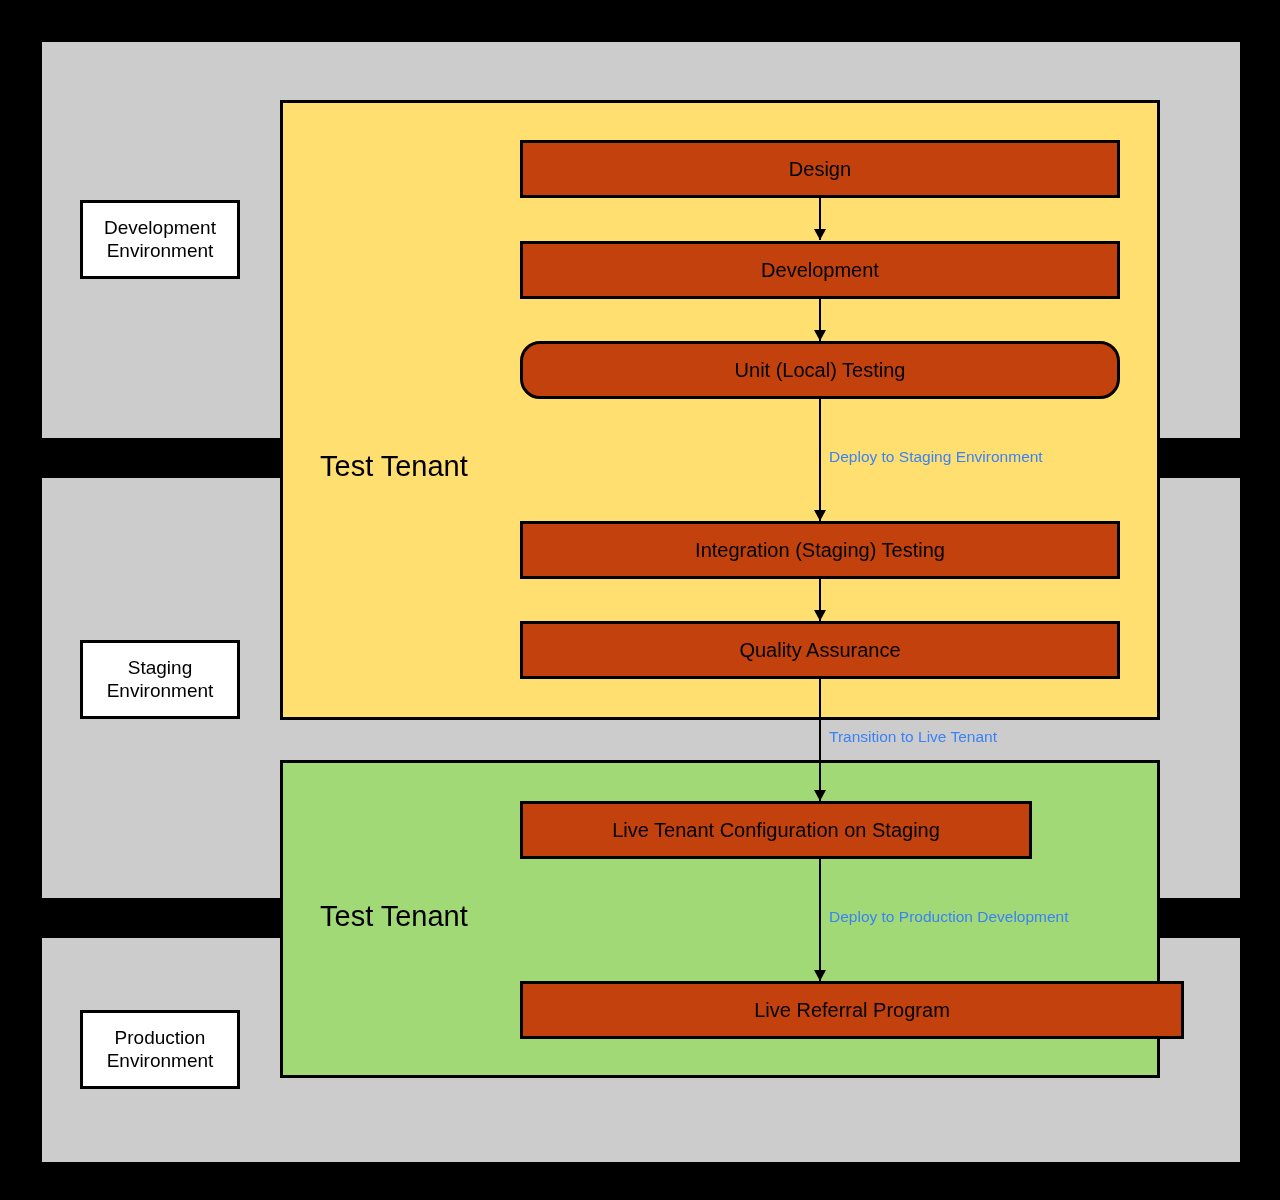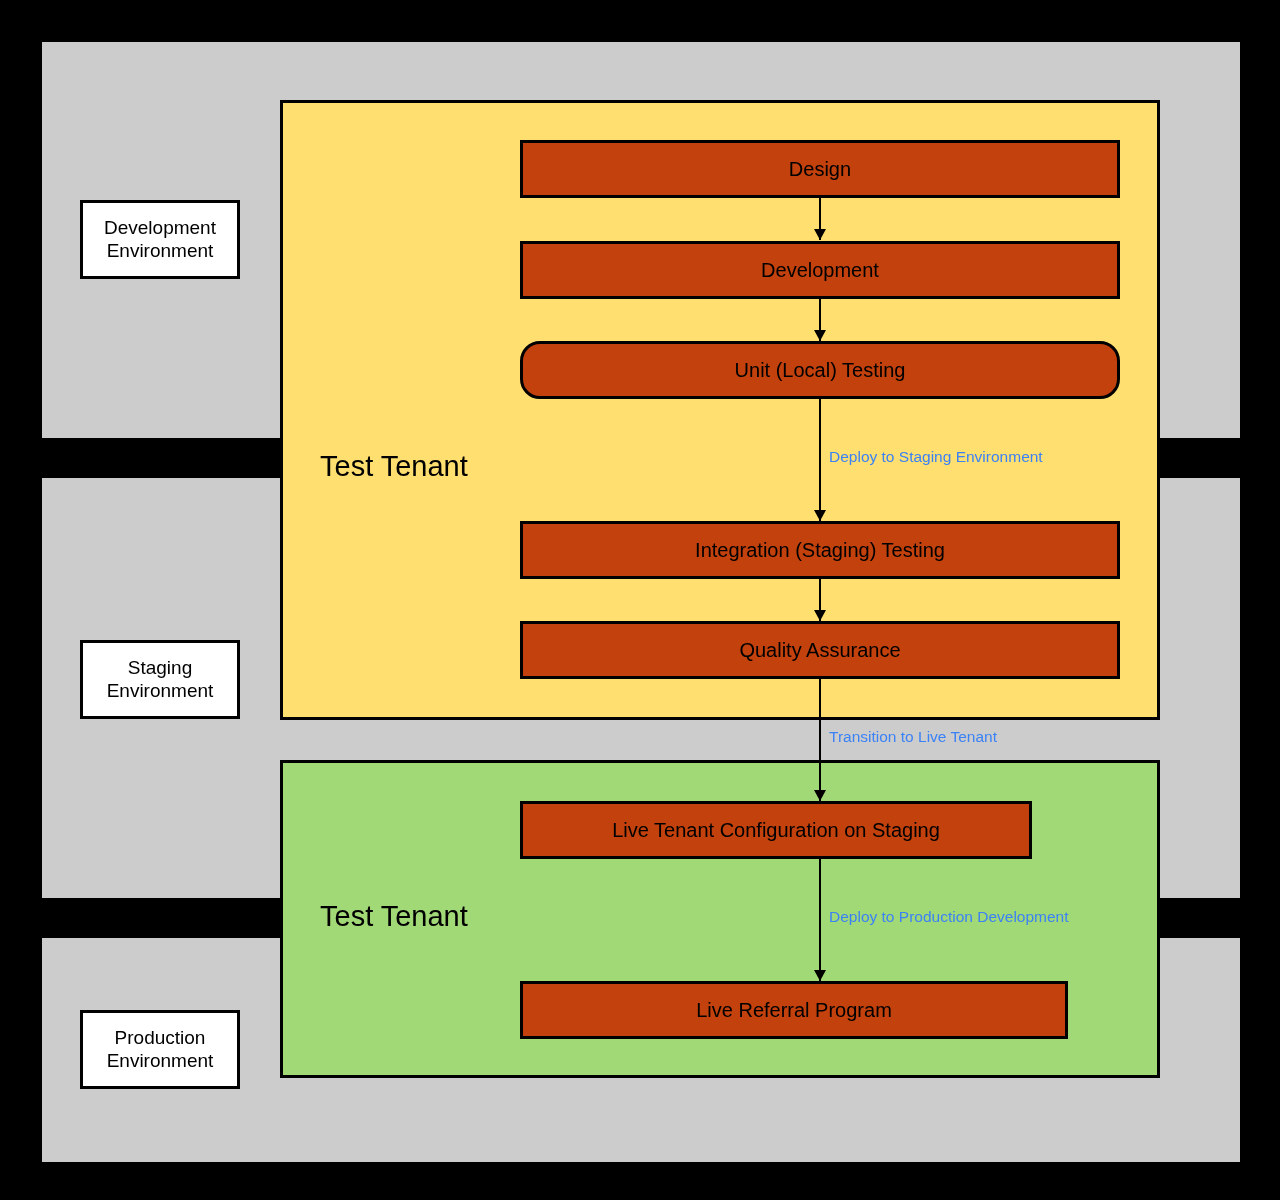--- a/index.html
+++ b/index.html
@@ -143,15 +143,15 @@
   <div class="node" style="left:520px;top:241px;width:600px;height:58px;">Development</div>
 
   <div class="node" style="left:520px;top:341px;width:600px;height:58px;border-radius:20px;">Unit (Local) Testing</div>
 
   <div class="node" style="left:520px;top:621px;width:600px;height:58px;">Quality Assurance</div>
 
   <div class="node" style="left:520px;top:521px;width:600px;height:58px;">Integration (Staging) Testing</div>
 
   <div class="node" style="left:520px;top:801px;width:512px;height:58px;">Live Tenant Configuration on Staging</div>
 
-  <div class="node" style="left:520px;top:981px;width:548px;height:58px;">Live Referral Program</div>
+  <div class="node" style="left:520px;top:981px;width:664px;height:58px;">Live Referral Program</div>
 
 </div>
 
 </body></html>

